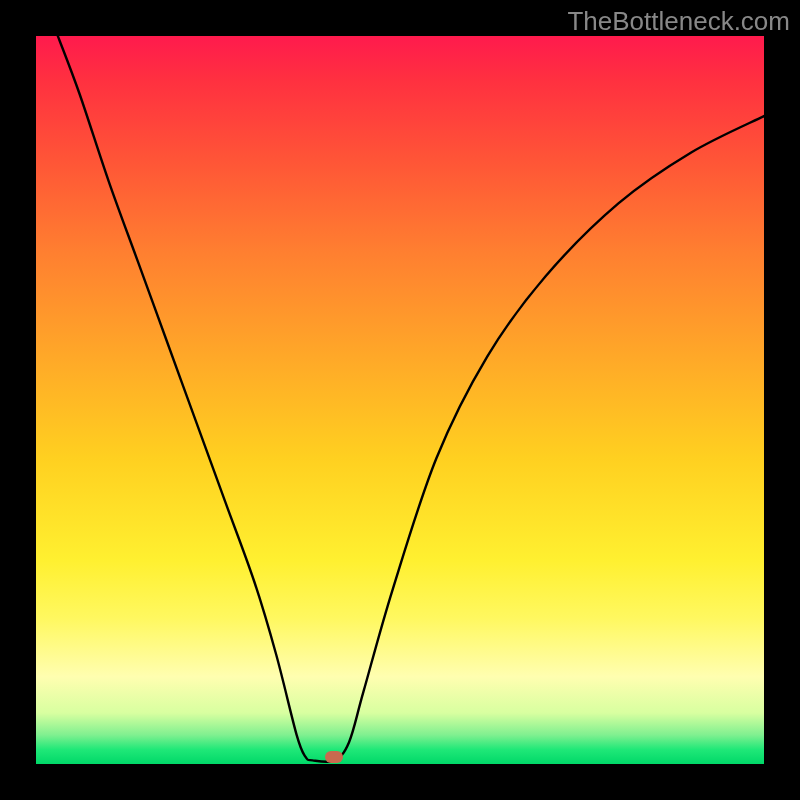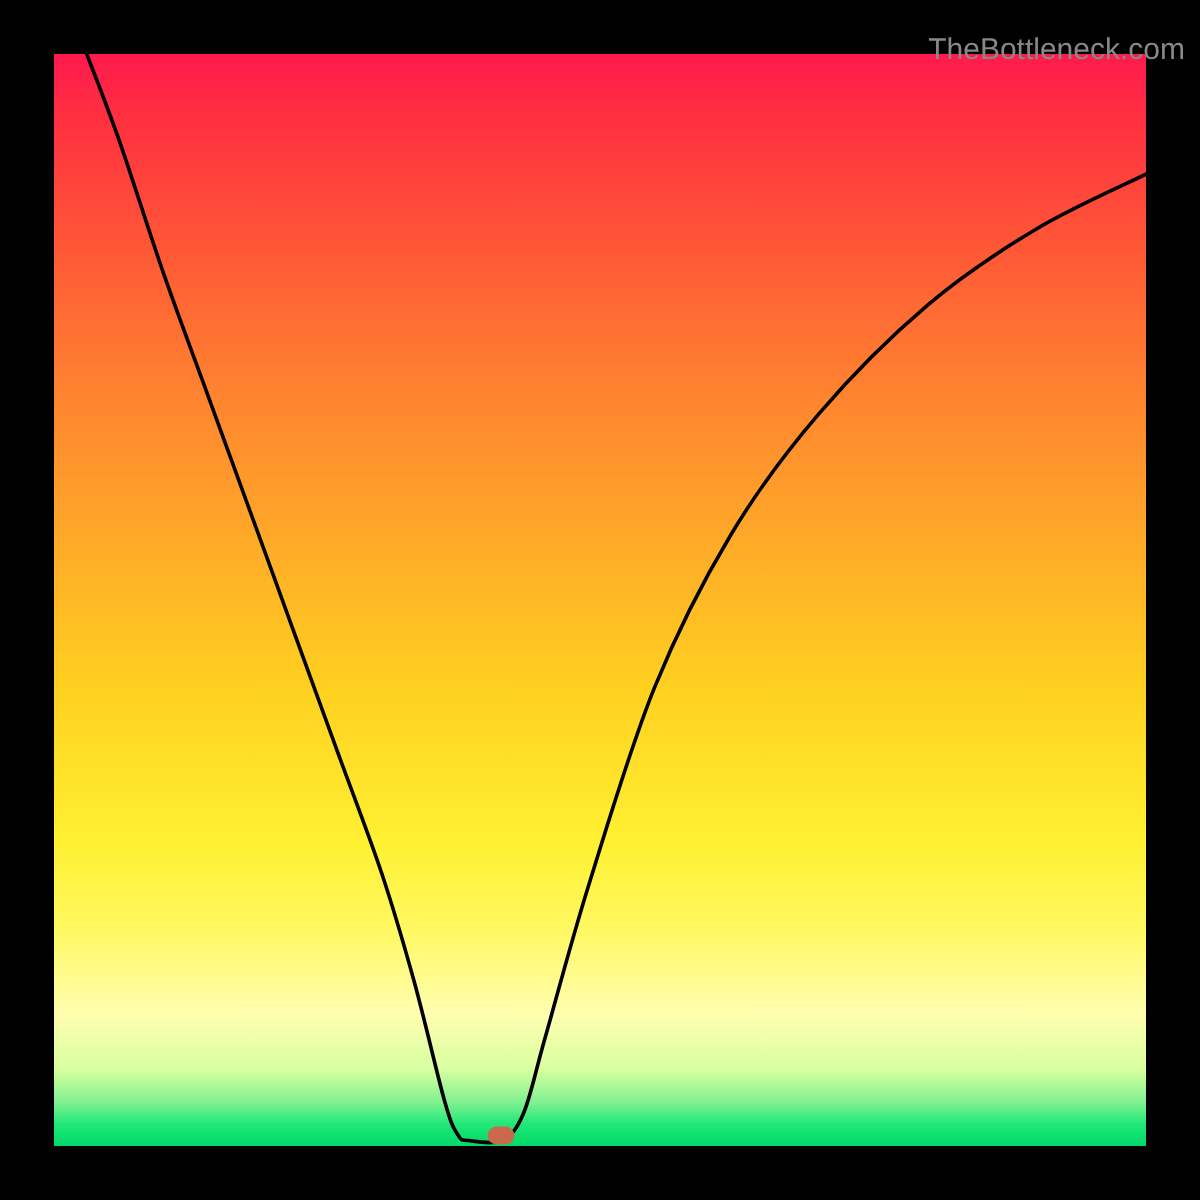--- a/index.html
+++ b/index.html
@@ -15,24 +15,23 @@
     width: 800px;
     height: 800px;
     background: #000;
     position: relative;
   }
   .watermark {
     position: absolute;
     top: 6px;
     right: 10px;
     color: #888;
-    font-size: 20px;
+    font-size: 26px;
     font-family: Arial, sans-serif;
     z-index: 10;
-    margin-top: 16px;
   }
   .plot-wrap {
     position: absolute;
     left: 36px;
     top: 36px;
     width: 728px;
     height: 728px;
     overflow: hidden;
   }
   .gradient {

